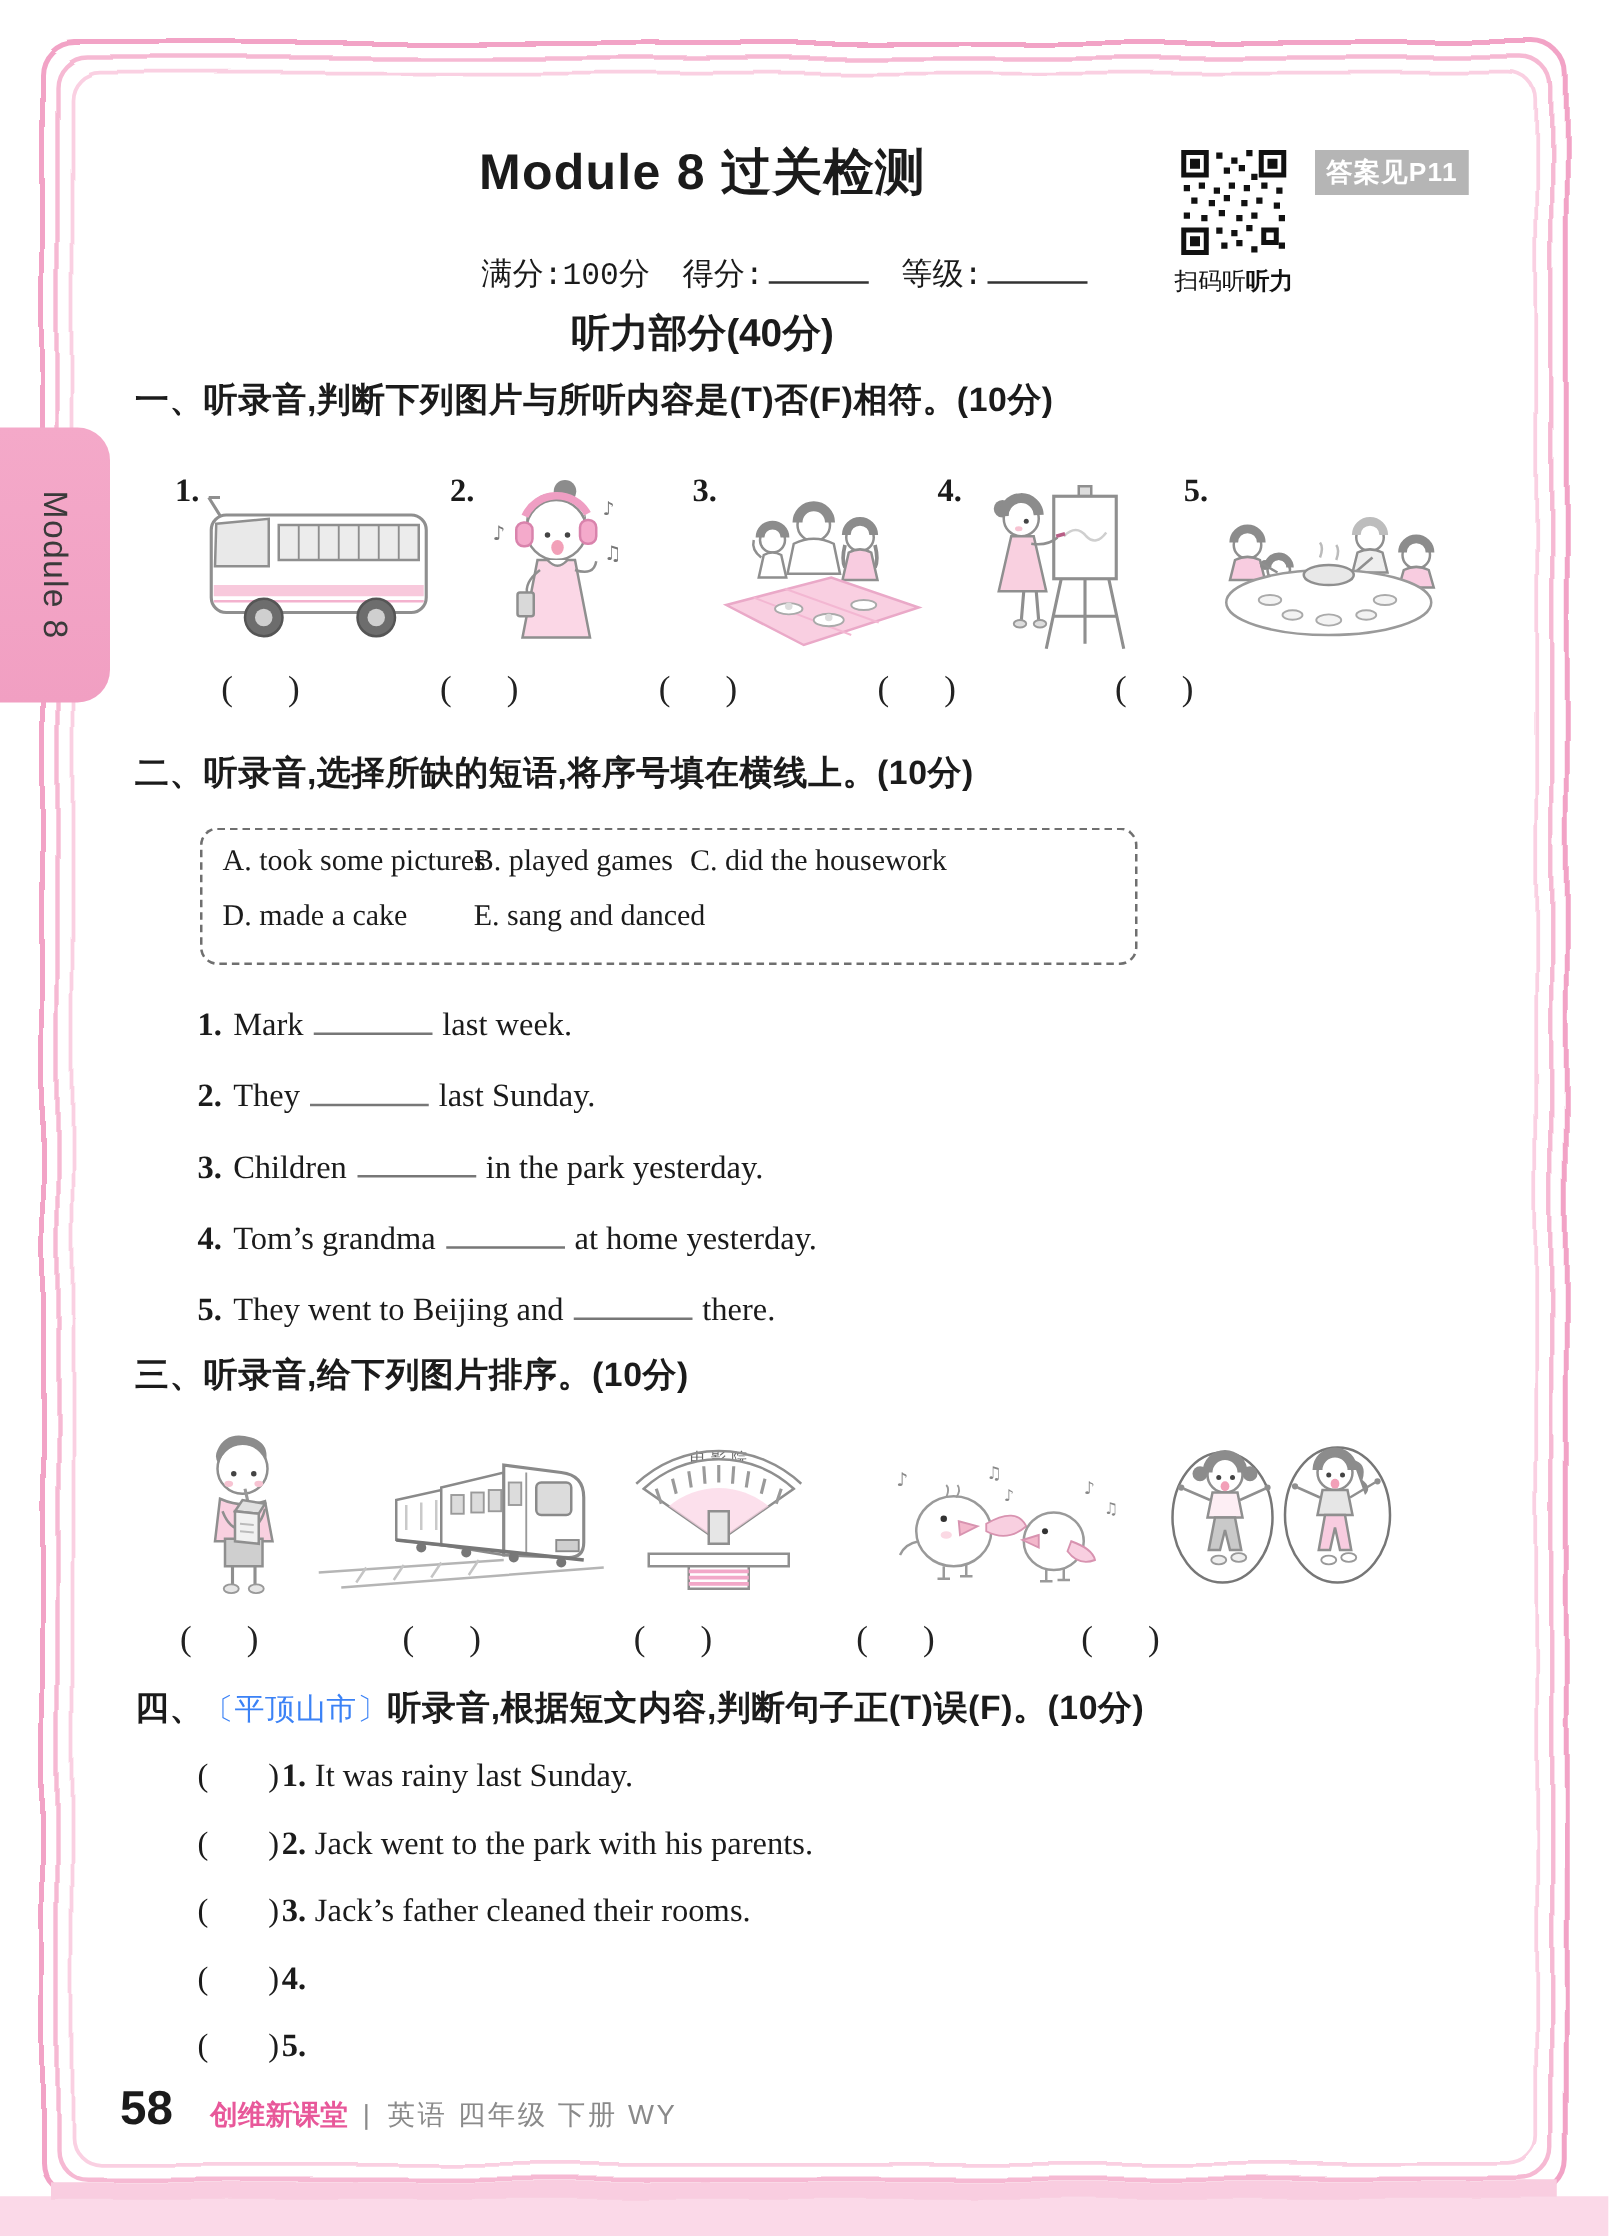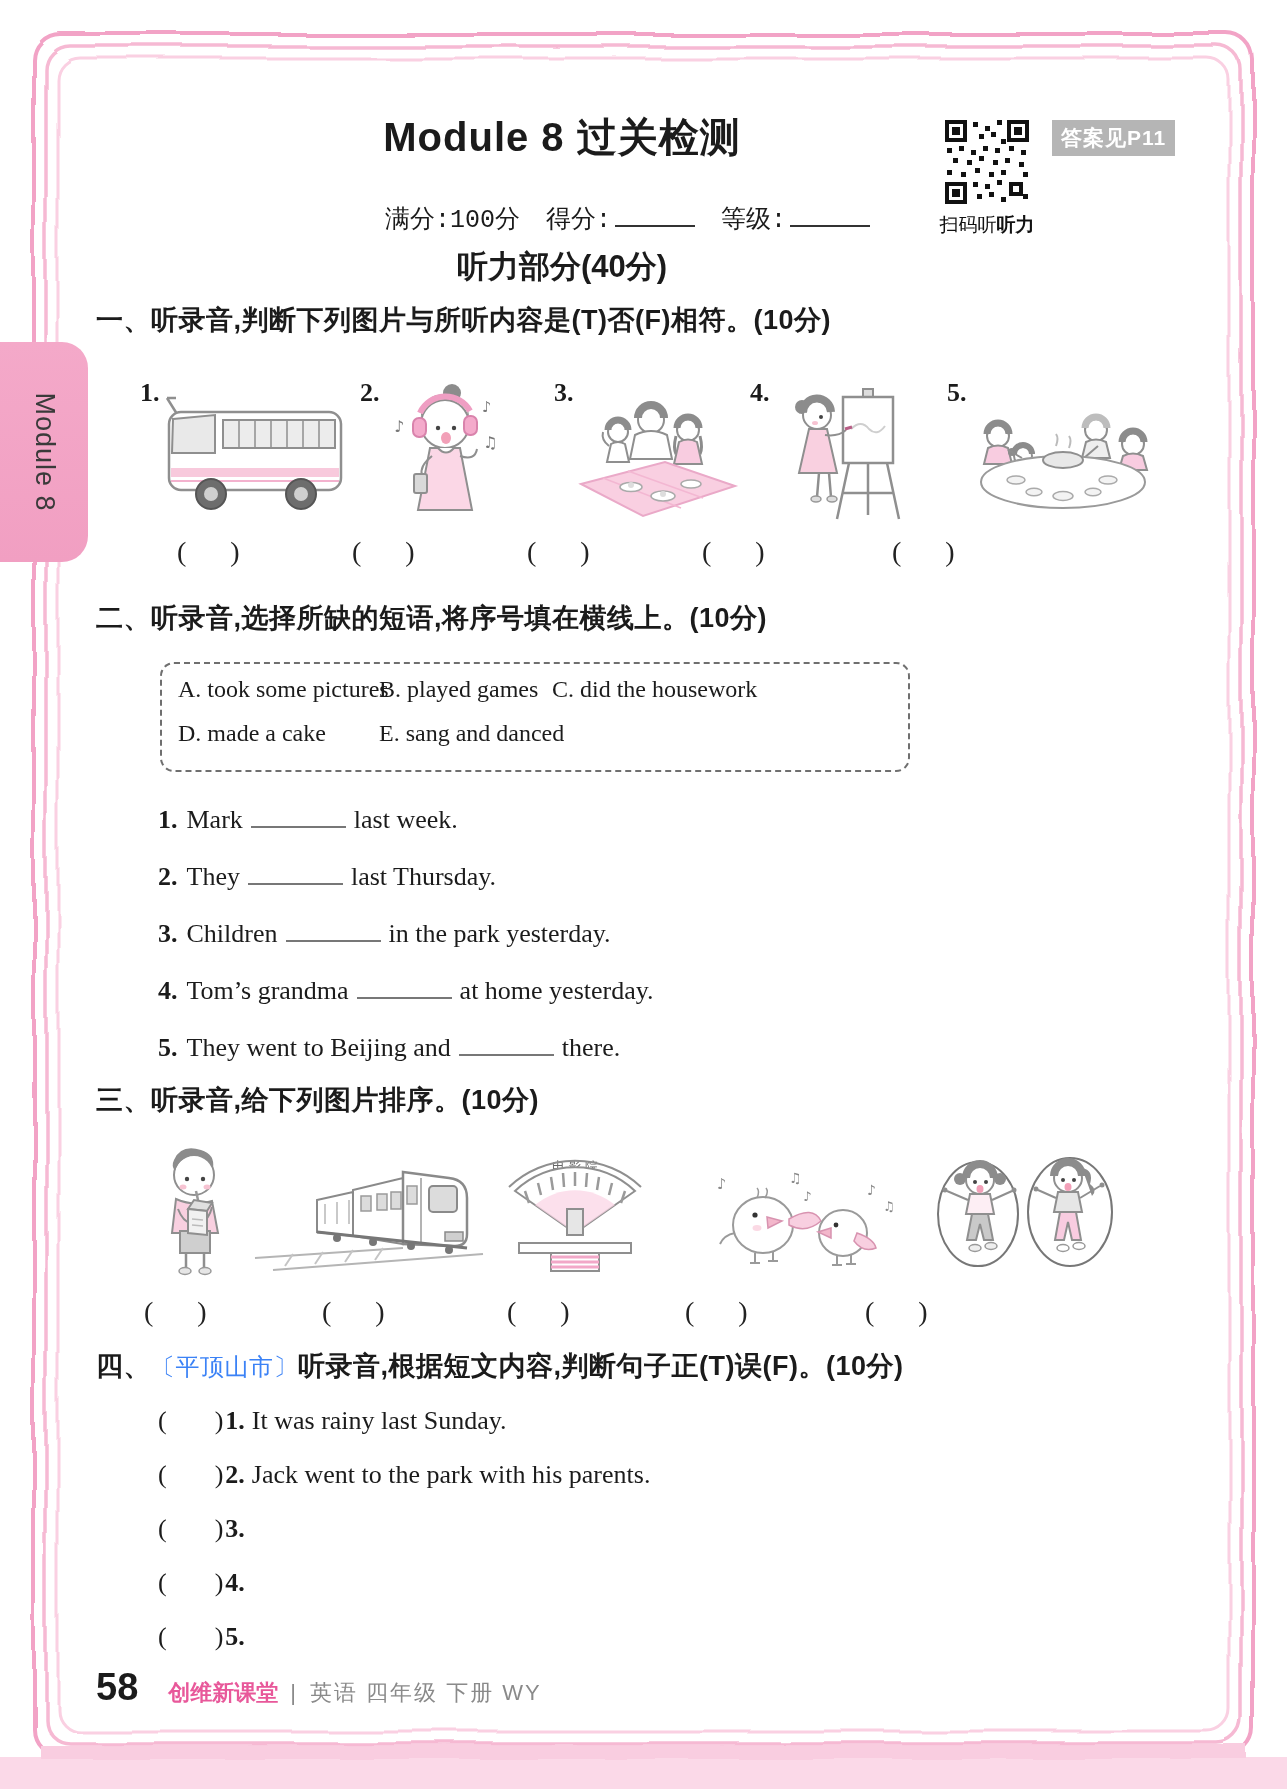--- a/index.html
+++ b/index.html
@@ -10,21 +10,21 @@
   .title{left:262px;top:110px;width:600px;text-align:center;font-size:40px;font-weight:700;letter-spacing:1px;}
   .badge{left:1052px;top:120px;background:#b5b5b5;color:#fff;font-size:21px;font-weight:700;
          padding:4px 9px;letter-spacing:1px;}
   .qrcap{left:925px;top:212px;width:124px;text-align:center;font-size:19px;color:#111;}
   .qrcap b{font-weight:700;}
   .scoreline{left:385px;top:200px;font-size:25px;display:flex;align-items:flex-end;gap:26px;
              font-family:Liberation Mono, monospace;}
   .sblank{display:inline-block;width:80px;border-bottom:2px solid #333;height:1em;margin-left:4px;}
   .part-title{left:262px;top:246px;width:600px;text-align:center;font-size:31px;font-weight:700;}
   
-  .sec-title{left:96px;font-size:27px;font-weight:700;letter-spacing:.5px;text-align:center;}
+  .sec-title{left:108px;font-size:27px;font-weight:700;letter-spacing:.5px;text-align:center;}
   .tag{color:#3b82f6;font-weight:400;font-size:24px;}
   
   .imgnum{font-family:"Liberation Serif",serif;font-size:26px;font-weight:700;}
   .pgroup{display:flex;gap:44px;font-family:"Liberation Serif",serif;font-size:28px;color:#222;}
   
   .dashbox{left:160px;top:662px;width:746px;height:106px;border:2px dashed #6f6f6f;border-radius:14px;}
   .opt{position:absolute;font-family:"Liberation Serif",serif;font-size:24px;white-space:nowrap;}
   .sent{left:158px;font-family:"Liberation Serif",serif;font-size:26px;display:flex;align-items:baseline;white-space:nowrap;}
   .sent b{margin-right:9px;}
   .blank{display:inline-block;width:95px;border-bottom:2px solid #777;height:1em;margin:0 8px;}
@@ -276,21 +276,21 @@
   <div class="abs sent" style="top:800px">
       <b>1.</b>
       <span>Mark</span>
       <span class="blank"></span>
       <span>last week.</span>
     </div>
   <div class="abs sent" style="top:857px">
       <b>2.</b>
       <span>They</span>
       <span class="blank"></span>
-      <span>last Thursday.</span>
+      <span>last Sunday.</span>
     </div>
   <div class="abs sent" style="top:914px">
       <b>3.</b>
       <span>Children</span>
       <span class="blank"></span>
       <span>in the park yesterday.</span>
     </div>
   <div class="abs sent" style="top:971px">
       <b>4.</b>
       <span>Tom’s grandma</span>
@@ -448,20 +448,21 @@
       <span class="sp"></span>
       <span>)</span>
       <b>2.</b>
       <span>Jack went to the park with his parents.</span>
     </div>
   <div class="abs tf" style="top:1514px">
       <span>(</span>
       <span class="sp"></span>
       <span>)</span>
       <b>3.</b>
+      <span>Jack’s father cleaned their rooms.</span>
     </div>
   <div class="abs tf" style="top:1568px">
       <span>(</span>
       <span class="sp"></span>
       <span>)</span>
       <b>4.</b>
     </div>
   <div class="abs tf" style="top:1622px">
       <span>(</span>
       <span class="sp"></span>

